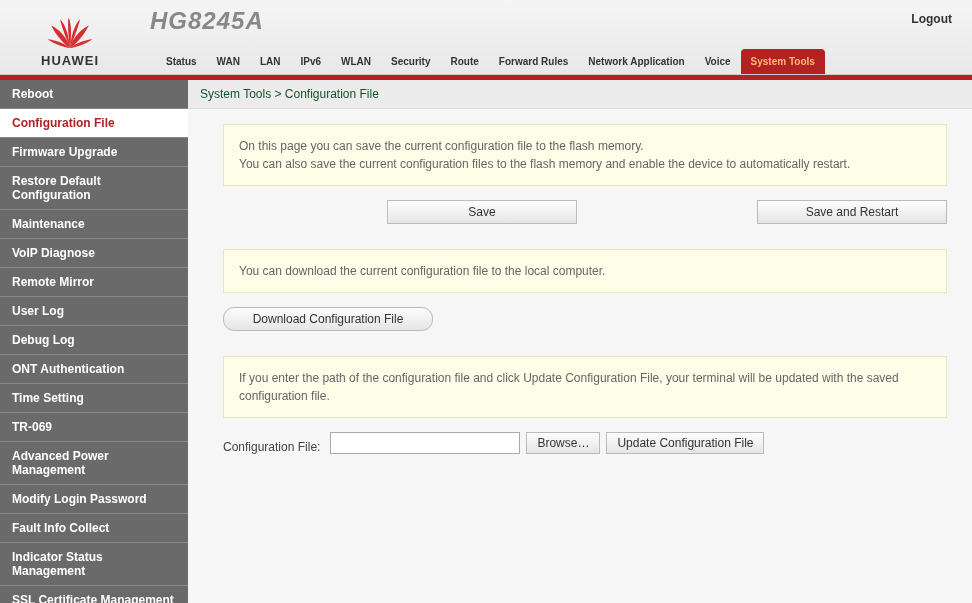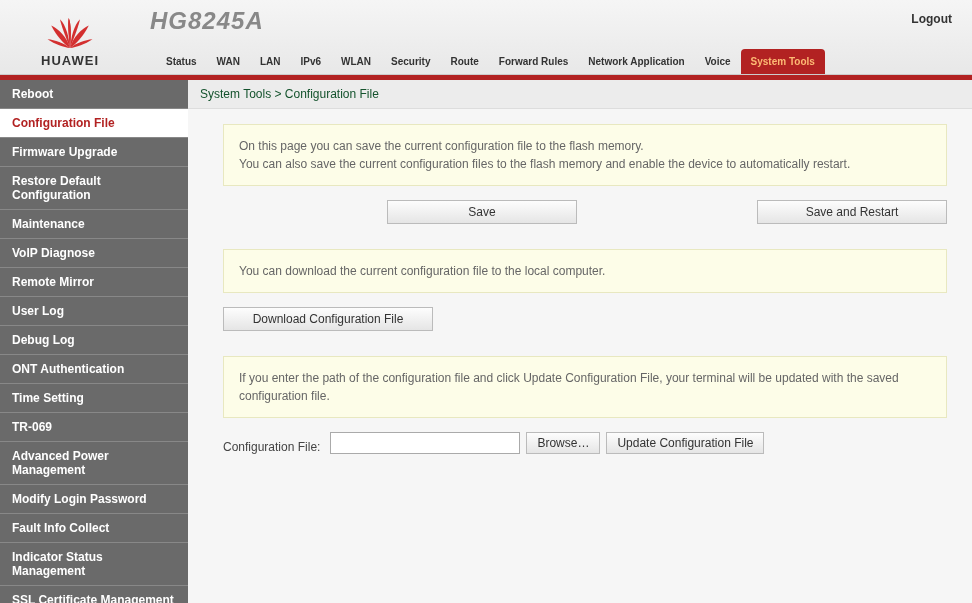--- a/index.html
+++ b/index.html
@@ -94,21 +94,21 @@
     .hbtn {
       background: linear-gradient(#fdfdfd, #e5e5e5);
       border: 1px solid #bbb;
       padding: 4px 0;
       width: 190px;
       text-align: center;
       color: #333;
       cursor: pointer;
       font-size: 12px;
     }
-    .hbtn.wide { width: 210px; }
+    .hbtn.wide { width: 210px; border-radius: 11px; }
     .spacer { width: 180px; }
     .file-row { display: flex; align-items: flex-end; gap: 6px; }
     .file-label { color: #444; margin-right: 4px; }
     .file-input {
       width: 190px;
       height: 22px;
       border: 1px solid #aaa;
       background: #fff;
       padding: 2px 4px;
     }

